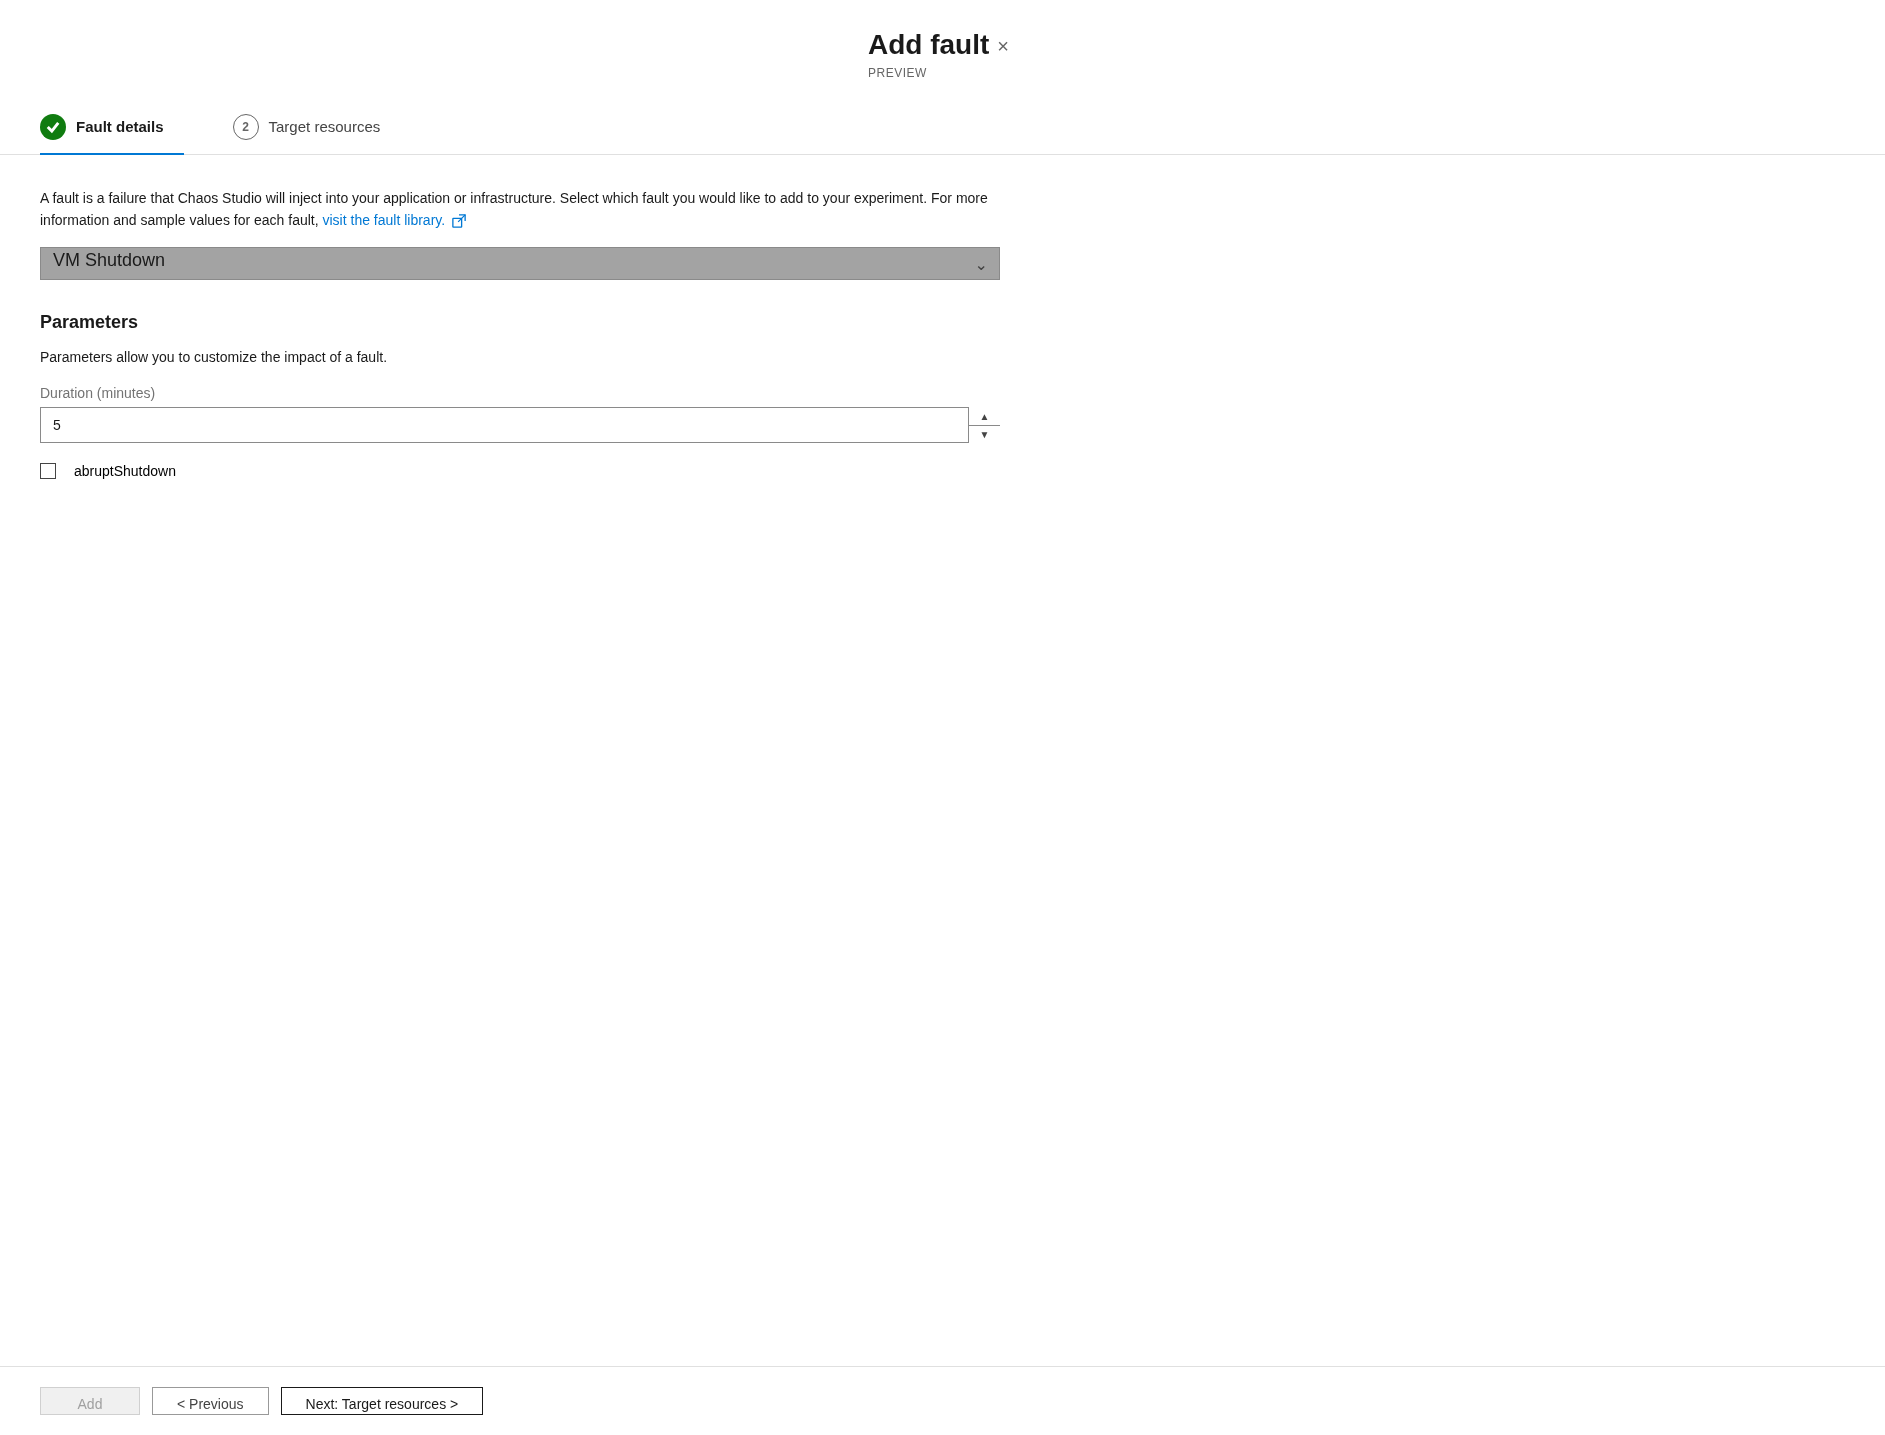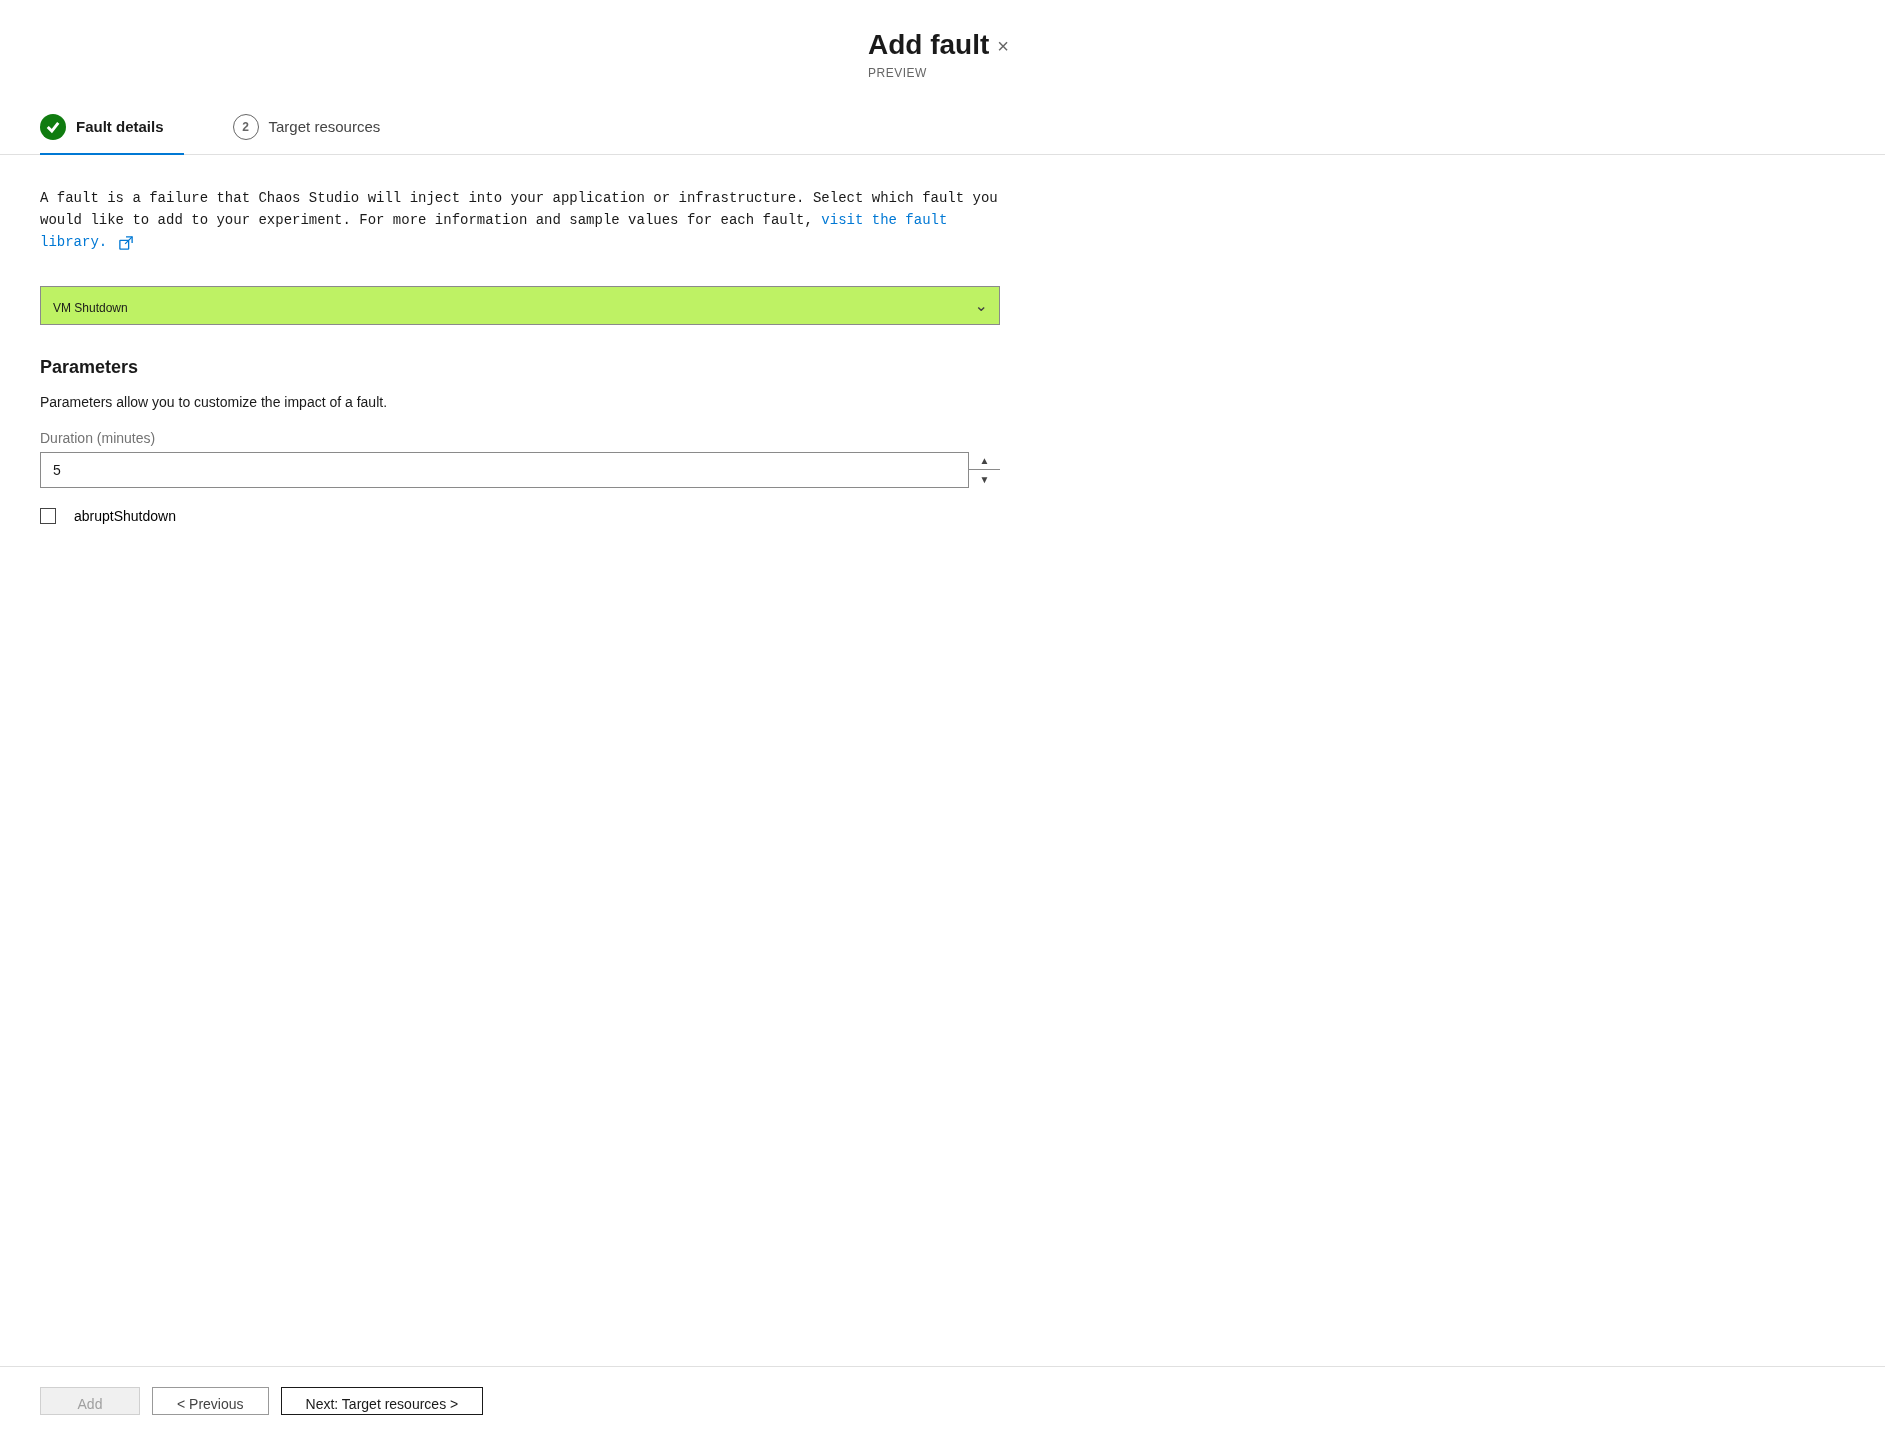--- a/index.html
+++ b/index.html
@@ -130,22 +130,21 @@
       font-weight: 600;
       color: #1a1a1a;
       margin-bottom: 16px;
     }
 
     .description {
       font-size: 14px;
       color: #1a1a1a;
       line-height: 1.6;
       max-width: 960px;
-      margin-bottom: 32px;
-      font-family: Liberation Mono, monospace;
+      margin-bottom: 16px;
     }
 
     .description a {
       color: #0078d4;
       text-decoration: none;
     }
 
     .external-icon {
       display: inline-block;
       width: 14px;
@@ -155,24 +154,24 @@
     }
 
     .select-container {
       position: relative;
       max-width: 960px;
       margin-bottom: 32px;
     }
 
     .select-field {
       width: 100%;
-      padding: 14px 40px 9px 12px;
+      padding: 2px 40px 9px 12px;
       border: 1px solid #8a8a8a;
-      background: #bef264;
-      font-size: 12px;
+      background: #a3a3a3;
+      font-size: 18px;
       color: #1a1a1a;
       appearance: none;
       cursor: pointer;
       outline: none;
     }
 
     .select-arrow {
       position: absolute;
       right: 12px;
       top: 50%;

